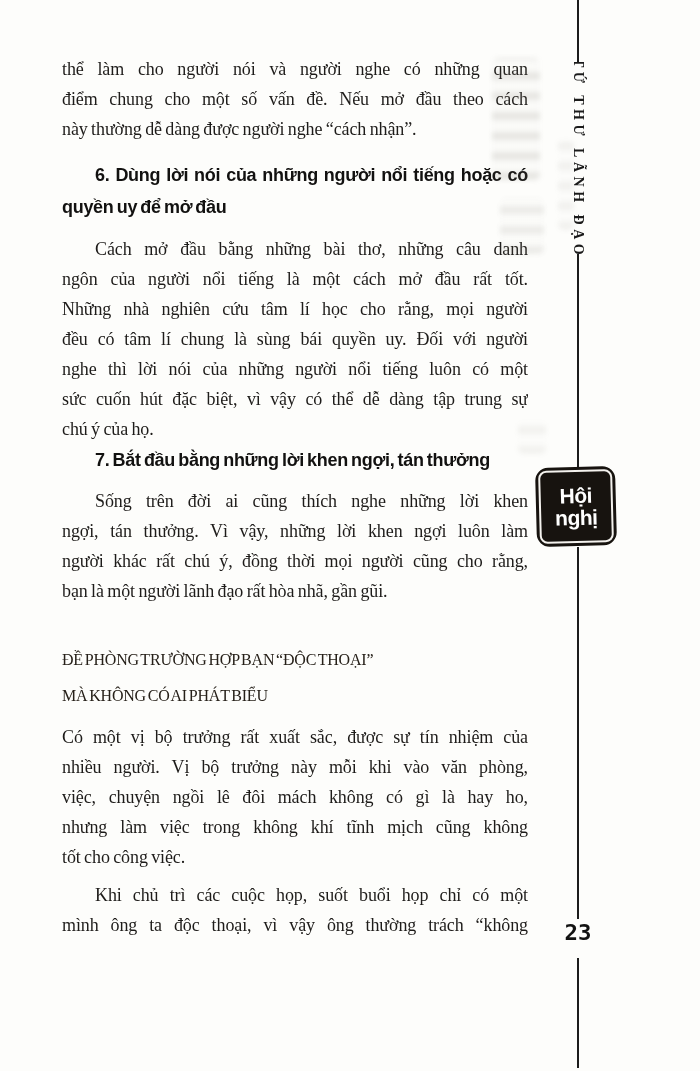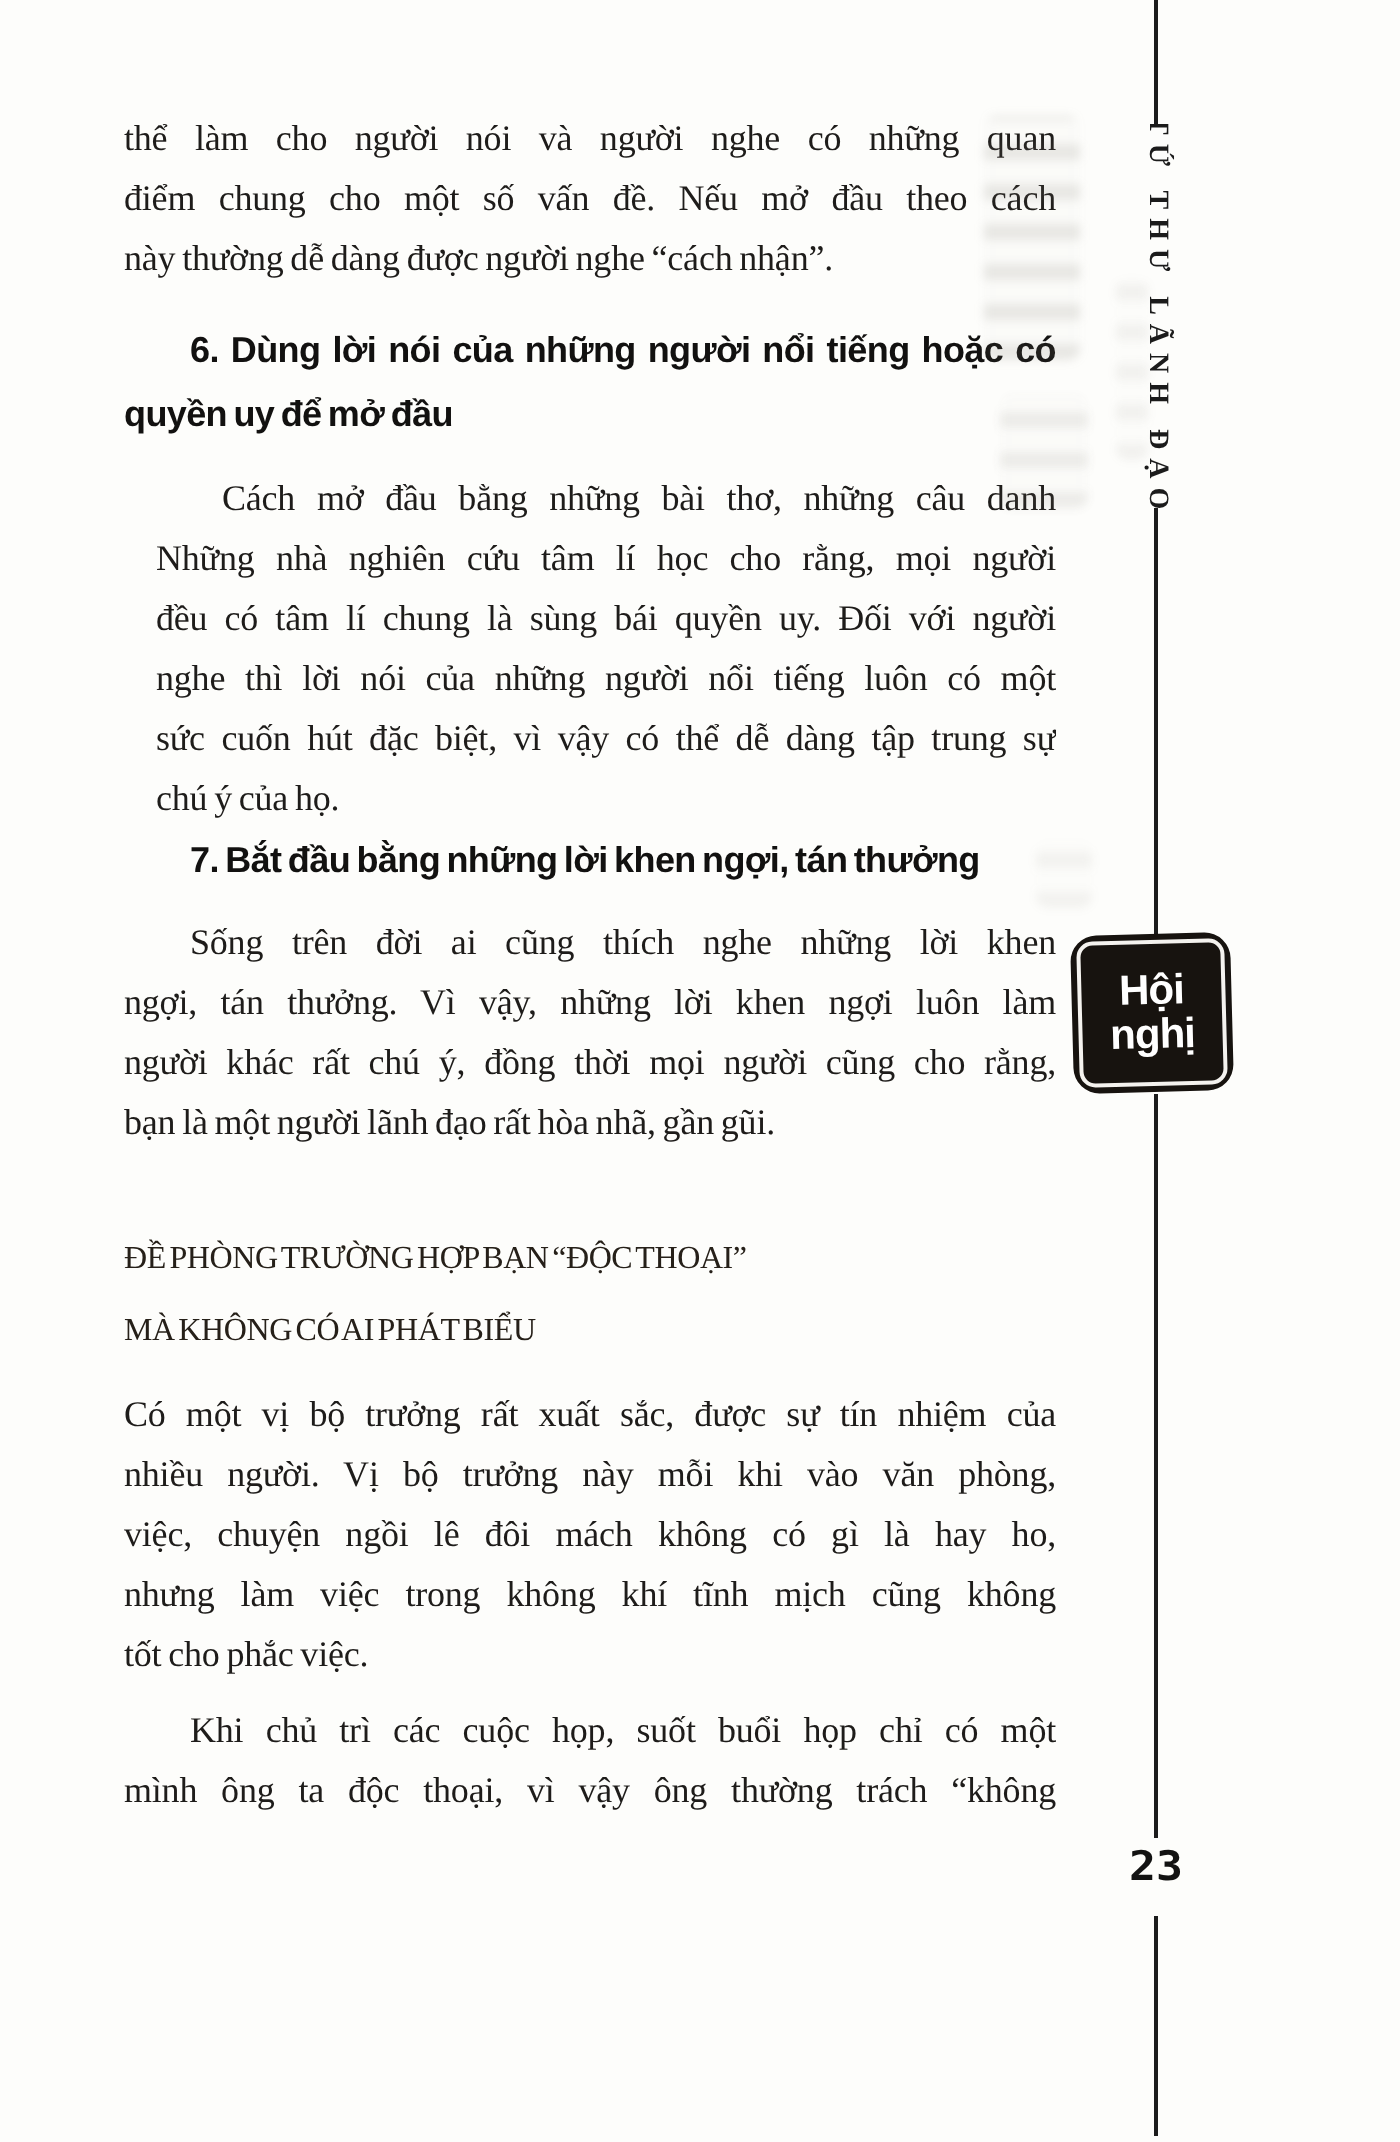--- a/index.html
+++ b/index.html
@@ -27,21 +27,21 @@
   }
   .hline.nj { text-align-last:left; }
   .title-line {
     font-family:"Liberation Serif", serif;
     font-size:16px; line-height:36px; height:36px;
     white-space:nowrap; overflow:hidden;
     letter-spacing:-0.2px; word-spacing:-2px; color:#262019;
   }
   #para-intro   { margin-top:0; }
   #heading6     { margin-top:15px; }
-  #para6        { margin-top:11px;margin-left:16px; }
+  #para6        { margin-top:11px; }
   #heading7     { }
   #para7        { margin-top:10px; }
   #section-title{ margin-top:36px; }
   #para8        { margin-top:8px; }
   #para9        { margin-top:8px; }
 
   
   .rule { position:absolute; left:577px; width:2px; background:#1c1c1c; }
   #rule-top    { top:0;     height:62px; }
   #rule-mid    { top:254px; height:214px; }
@@ -97,20 +97,21 @@
         <div class="tline">thể làm cho người nói và người nghe có những quan</div>
         <div class="tline">điểm chung cho một số vấn đề. Nếu mở đầu theo cách</div>
         <div class="tline nj">này thường dễ dàng được người nghe “cách nhận”.</div>
       </div>
     <div class="blk" id="heading6">
         <div class="hline ind">6. Dùng lời nói của những người nổi tiếng hoặc có</div>
         <div class="hline nj">quyền uy để mở đầu</div>
       </div>
     <div class="blk" id="para6">
         <div class="tline ind">Cách mở đầu bằng những bài thơ, những câu danh</div>
+        <div class="tline">ngôn của người nổi tiếng là một cách mở đầu rất tốt.</div>
         <div class="tline">Những nhà nghiên cứu tâm lí học cho rằng, mọi người</div>
         <div class="tline">đều có tâm lí chung là sùng bái quyền uy. Đối với người</div>
         <div class="tline">nghe thì lời nói của những người nổi tiếng luôn có một</div>
         <div class="tline">sức cuốn hút đặc biệt, vì vậy có thể dễ dàng tập trung sự</div>
         <div class="tline nj">chú ý của họ.</div>
       </div>
     <div class="blk" id="heading7">
         <div class="hline nj ind">7. Bắt đầu bằng những lời khen ngợi, tán thưởng</div>
       </div>
     <div class="blk" id="para7">
@@ -121,21 +122,21 @@
       </div>
     <div class="blk" id="section-title">
         <div class="title-line nj">ĐỀ PHÒNG TRƯỜNG HỢP BẠN “ĐỘC THOẠI”</div>
         <div class="title-line nj">MÀ KHÔNG CÓ AI PHÁT BIỂU</div>
       </div>
     <div class="blk" id="para8">
         <div class="tline">Có một vị bộ trưởng rất xuất sắc, được sự tín nhiệm của</div>
         <div class="tline">nhiều người. Vị bộ trưởng này mỗi khi vào văn phòng,</div>
         <div class="tline">việc, chuyện ngồi lê đôi mách không có gì là hay ho,</div>
         <div class="tline">nhưng làm việc trong không khí tĩnh mịch cũng không</div>
-        <div class="tline nj">tốt cho phắc việc.</div>
+        <div class="tline nj">tốt cho công việc.</div>
       </div>
     <div class="blk" id="para9">
         <div class="tline ind">Khi chủ trì các cuộc họp, suốt buổi họp chỉ có một</div>
         <div class="tline">mình ông ta độc thoại, vì vậy ông thường trách “không</div>
       </div>
   </div>
 
   <div class="rule" id="rule-top"></div>
   <div class="spine-title">TỨ THƯ LÃNH ĐẠO</div>
   <div class="rule" id="rule-mid"></div>

